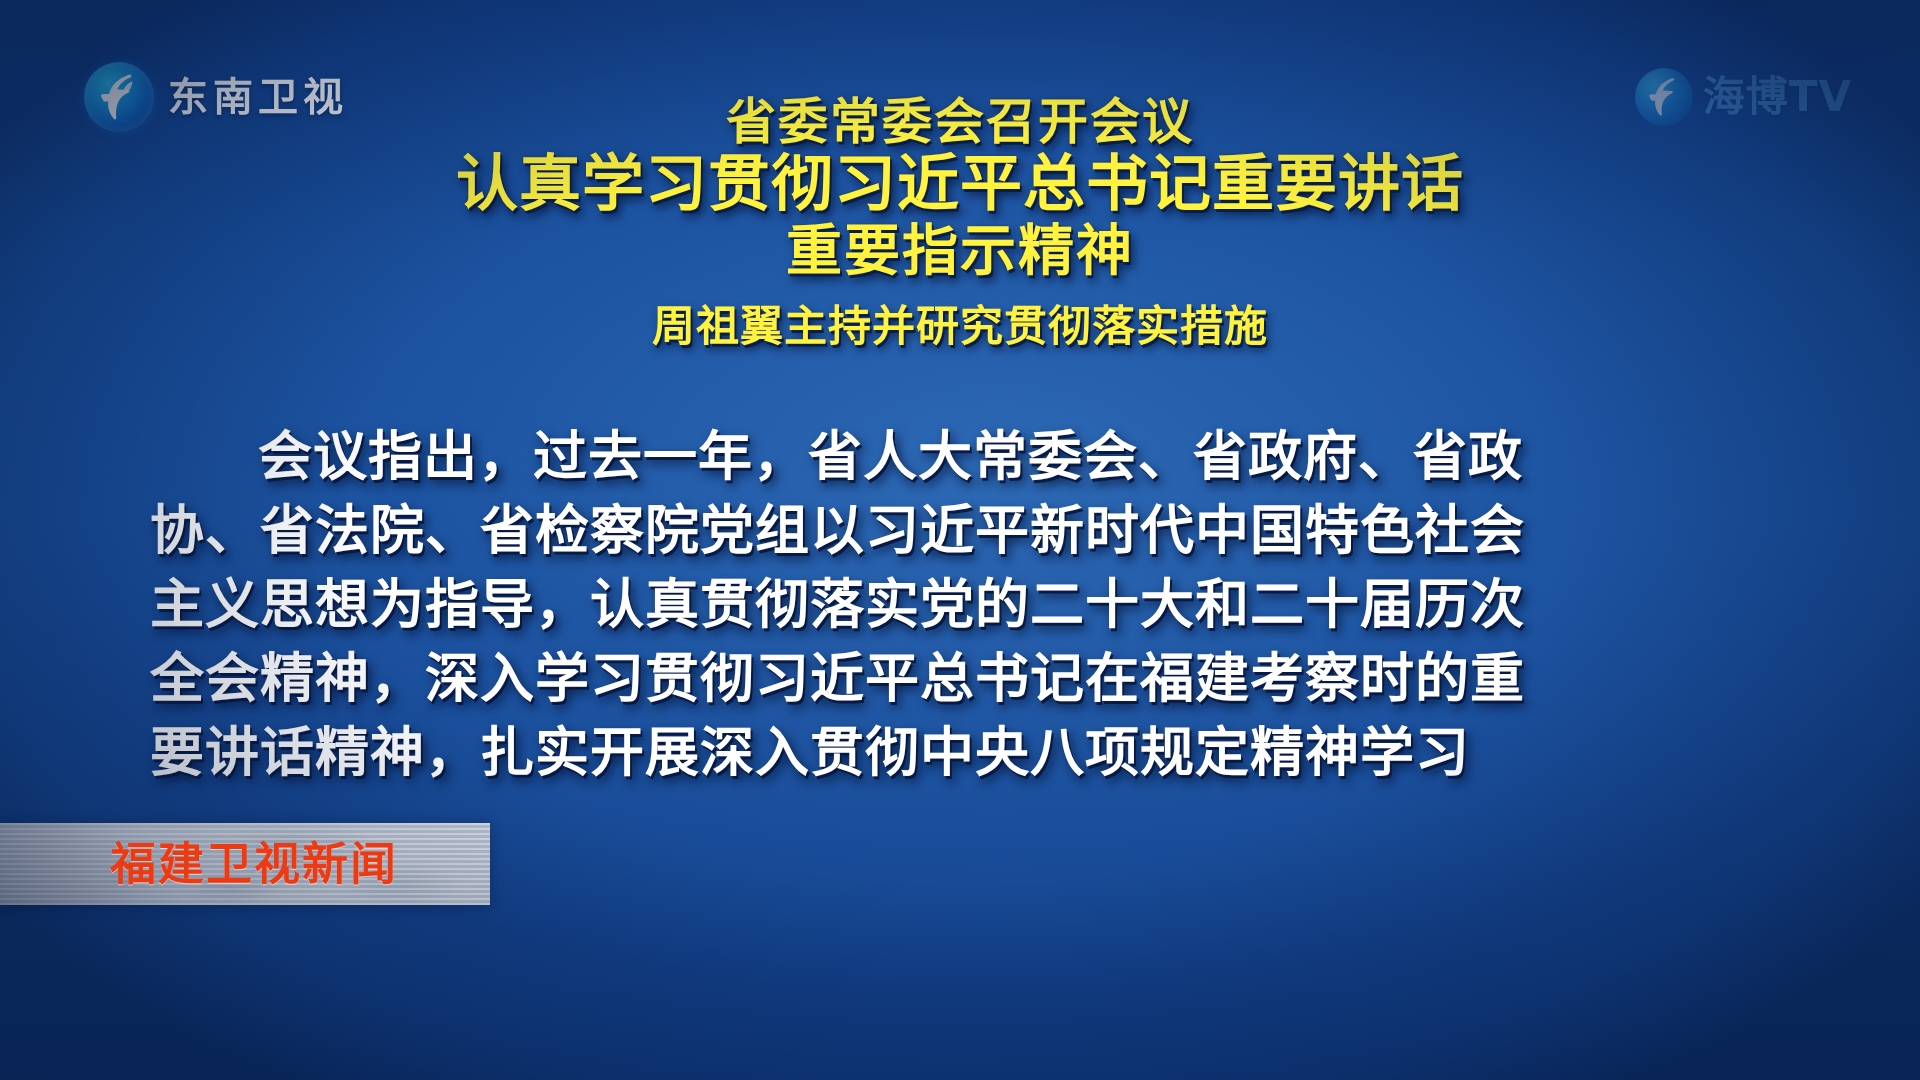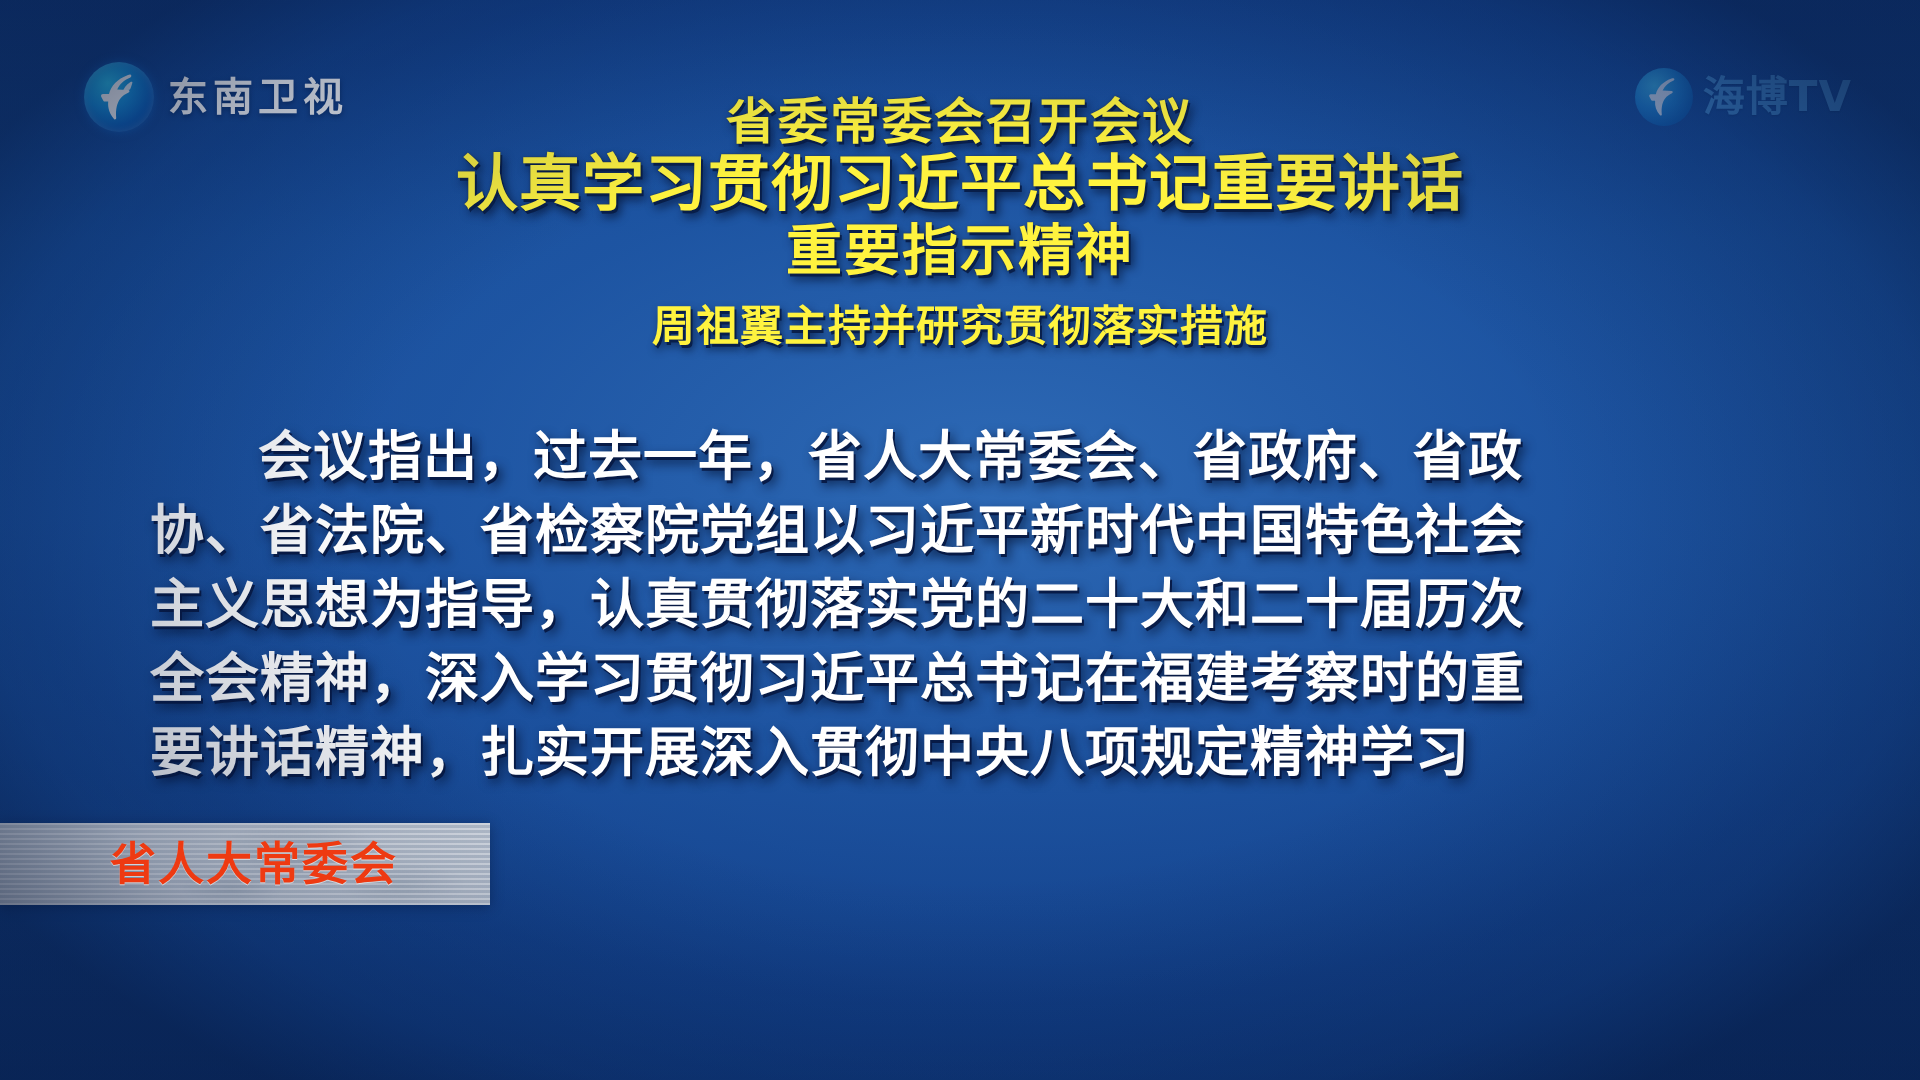--- a/index.html
+++ b/index.html
@@ -232,17 +232,17 @@
   <div id="body-text">
     <div class="body-line indent">会议指出，过去一年，省人大常委会、省政府、省政</div>
     <div class="body-line">协、省法院、省检察院党组以习近平新时代中国特色社会</div>
     <div class="body-line">主义思想为指导，认真贯彻落实党的二十大和二十届历次</div>
     <div class="body-line">全会精神，深入学习贯彻习近平总书记在福建考察时的重</div>
     <div class="body-line">要讲话精神，扎实开展深入贯彻中央八项规定精神学习</div>
   </div>
 
   <div id="program-banner">
     <div id="banner-texture"></div>
-    <div id="program-name">省人大常委会</div>
+    <div id="program-name">福建卫视新闻</div>
   </div>
 
   <div id="vignette"></div>
 </div>
 
 </body></html>

